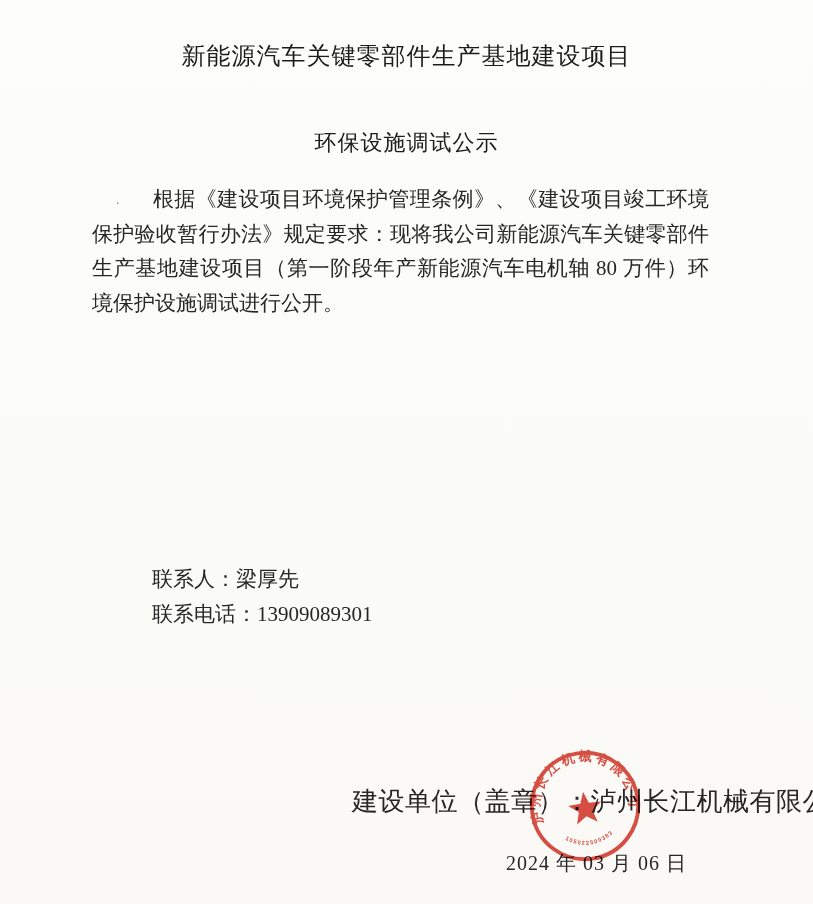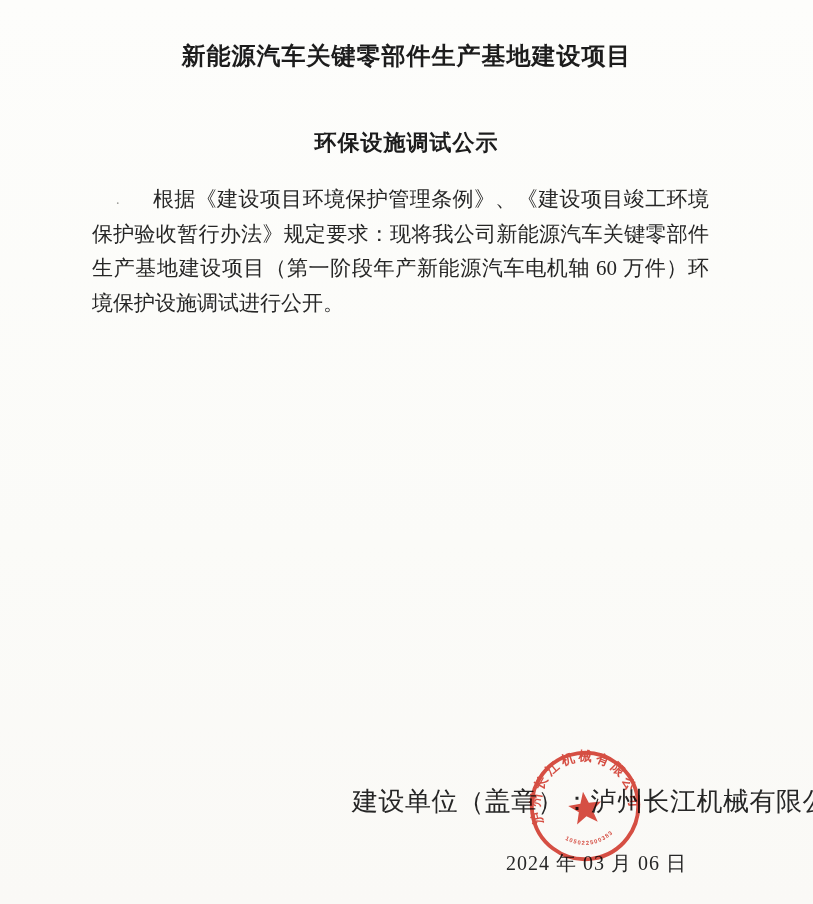--- a/index.html
+++ b/index.html
@@ -7,21 +7,21 @@
     width:813px;height:904px;
     background:linear-gradient(180deg,#fdfdfb 0%,#fbfbf8 60%,#faf9f6 100%);
     position:relative;overflow:hidden;
     font-family:"Liberation Serif", serif;
     color:#272727;
   }
   .doc{position:absolute;inset:0;}
   .title-line{
     position:absolute;left:0;width:813px;text-align:center;
     font-family:"Liberation Sans", sans-serif;
-    font-weight:700;color:#1c1c1c;letter-spacing:1px;
+    font-weight:400;color:#1c1c1c;letter-spacing:1px;
   }
   .t1{top:40px;font-size:24px;}
   .t2{top:88px;font-size:23px;}
   .t3{top:128px;font-size:22px;}
   .stray{
     position:absolute;left:116px;top:192px;font-size:14px;color:#9a9a96;
   }
   .body-block{
     position:absolute;left:92px;top:182px;width:617px;
     font-size:21px;line-height:34.6px;
@@ -54,23 +54,27 @@
 <body>
 
 <div class="doc">
 
   <div class="title-line t1">新能源汽车关键零部件生产基地建设项目</div>
   <div class="title-line t3">环保设施调试公示</div>
 
   <div class="stray">.</div>
 
   <div class="body-block">
-    <p>根据《建设项目环境保护管理条例》、《建设项目竣工环境保护验收暂行办法》规定要求：现将我公司新能源汽车关键零部件生产基地建设项目（第一阶段年产新能源汽车电机轴 60 万件）环境保护设施调试进行公开。</p>
+    <p>根据《建设项目环境保护管理条例》、《建设项目竣工环境保护验收暂行办法》规定要求：现将我公司新能源汽车关键零部件生产基地建设项目（第一阶段年产新能源汽车电机轴 80 万件）环境保护设施调试进行公开。</p>
   </div>
 
+  <div class="contact-block">
+    <p>联系人：梁厚先</p>
+    <p>联系电话：13909089301</p>
+  </div>
 
   <div class="sign-line">建设单位（盖章）：泸州长江机械有限公司</div>
   <div class="date-line">2024 年 03 月 06 日</div>
 
   <div class="stamp">
     <svg viewBox="0 0 120 120" xmlns="http://www.w3.org/2000/svg">
       <circle cx="60" cy="60" r="55" fill="none" stroke="#d5372b" stroke-width="4"></circle>
       <polygon fill="#d5372b" points="60,45 64.4,57.1 77.2,57.6 67.2,65.6 70.8,77.9 60,70.8 49.2,77.9 52.8,65.6 42.8,57.6 55.6,57.1"></polygon>
       <defs>
         <path id="sealTopArc" d="M 16.5,76 A 46.5,46.5 0 1 1 103.5,76" fill="none"></path>

